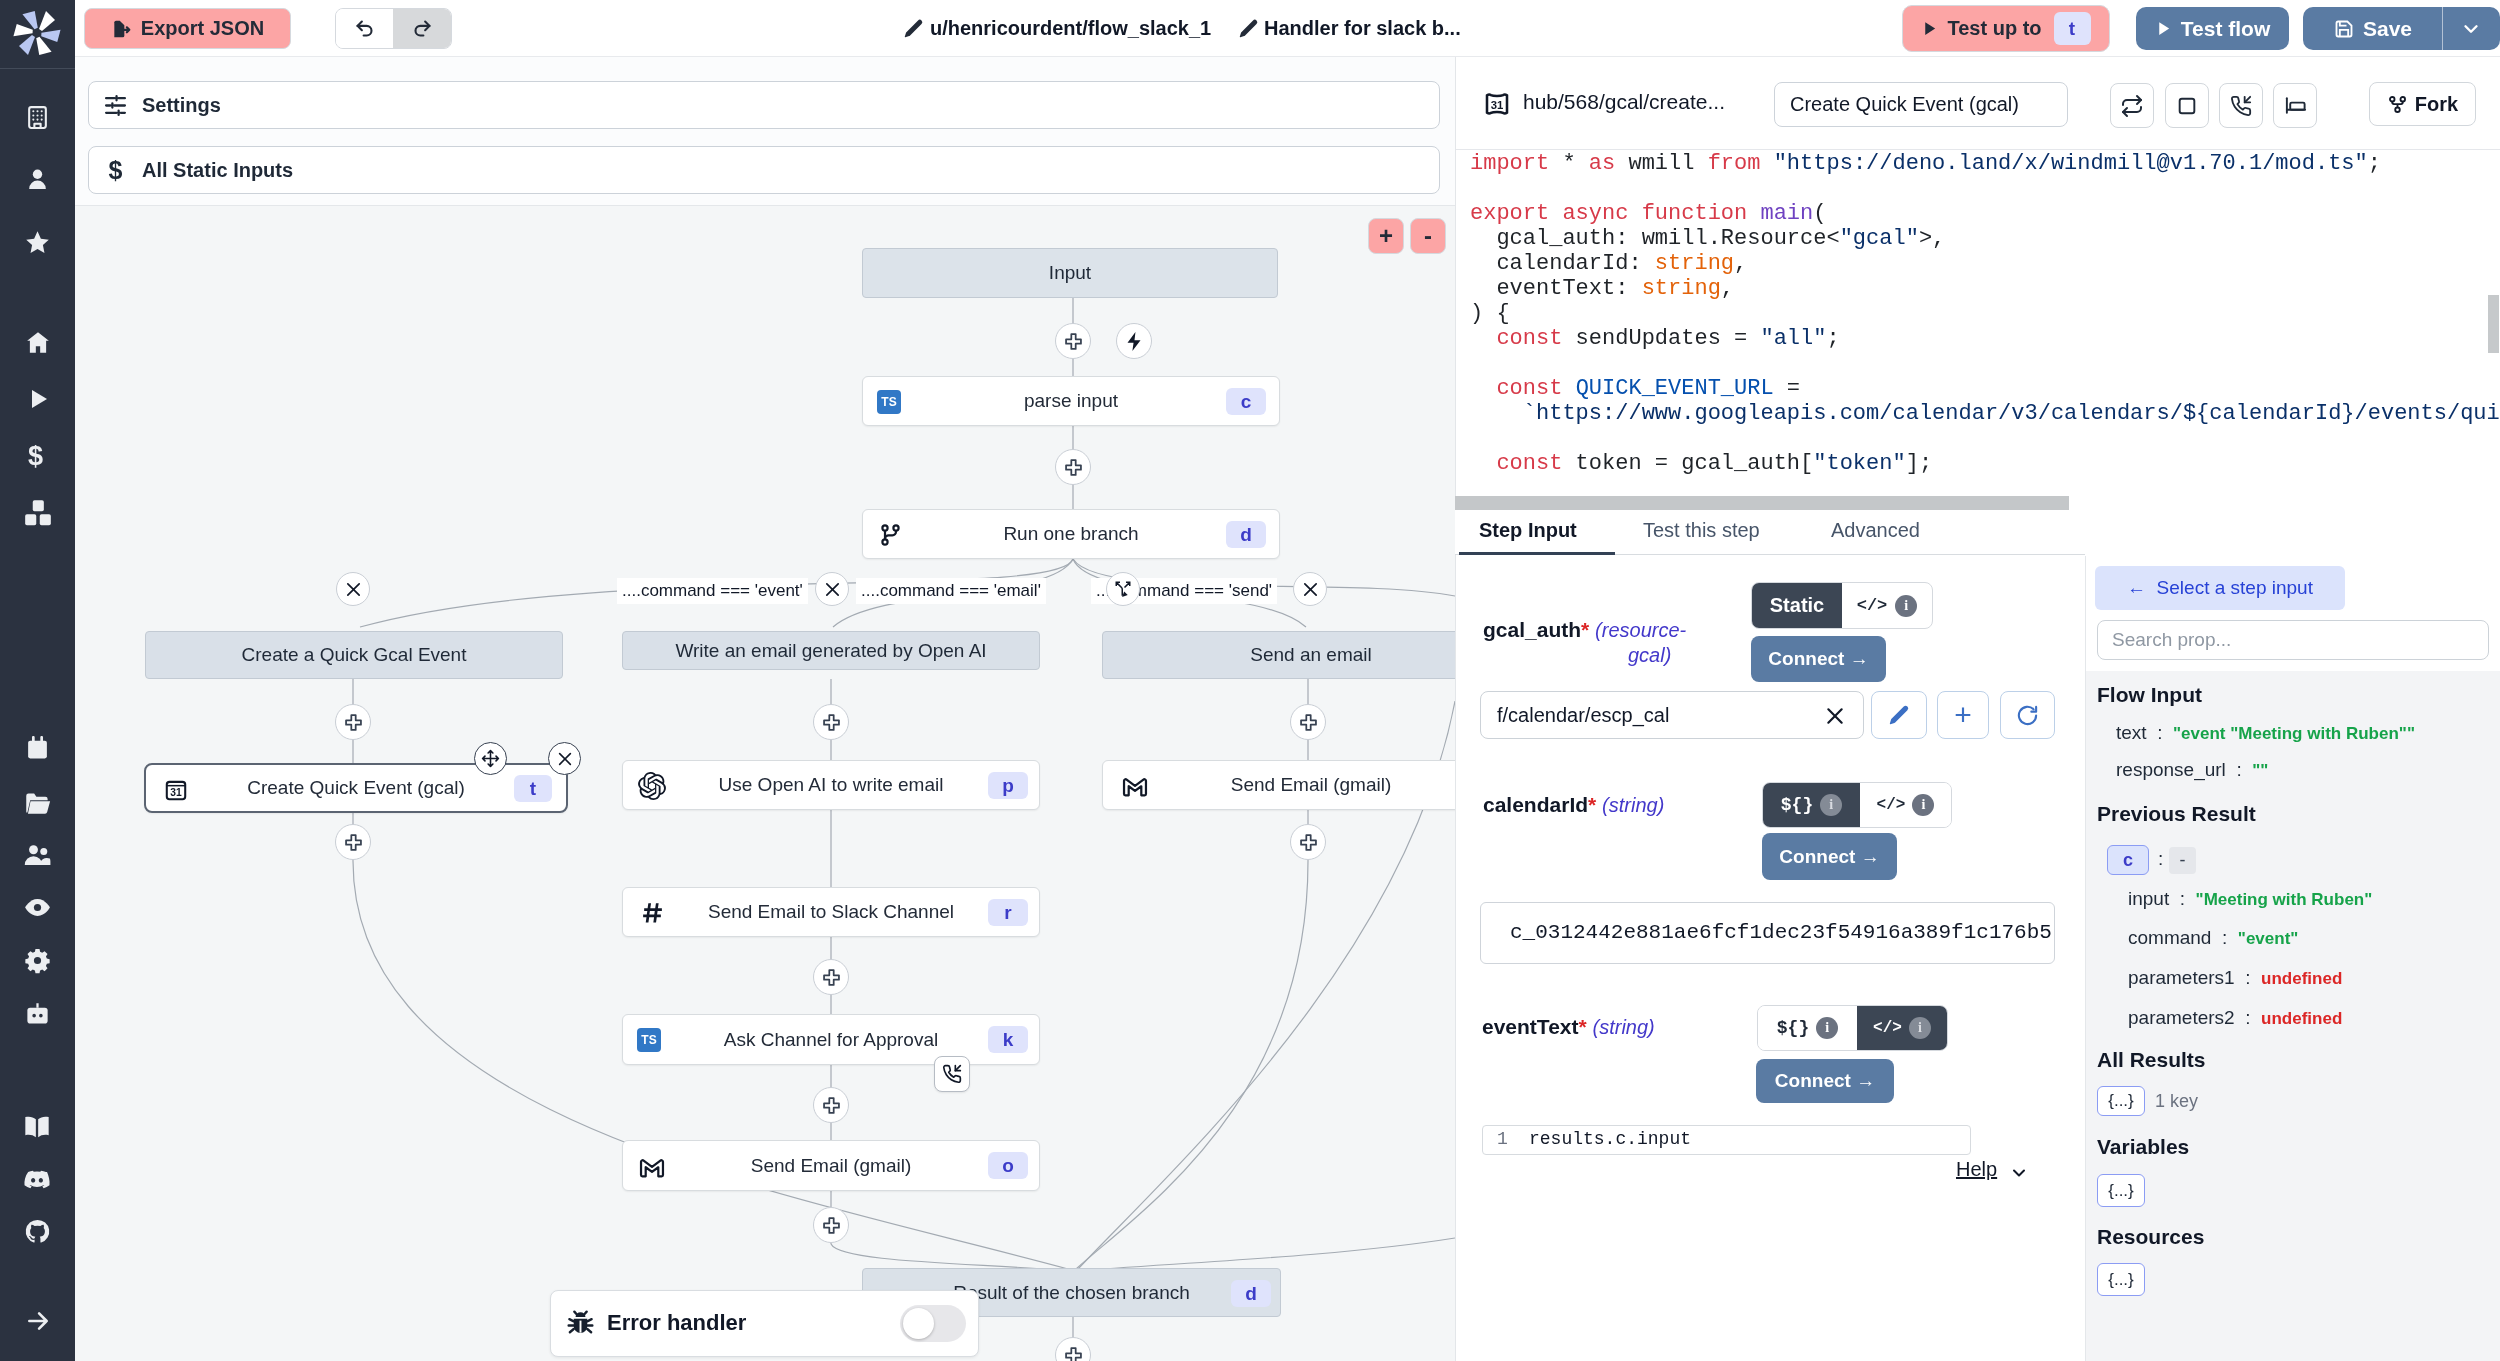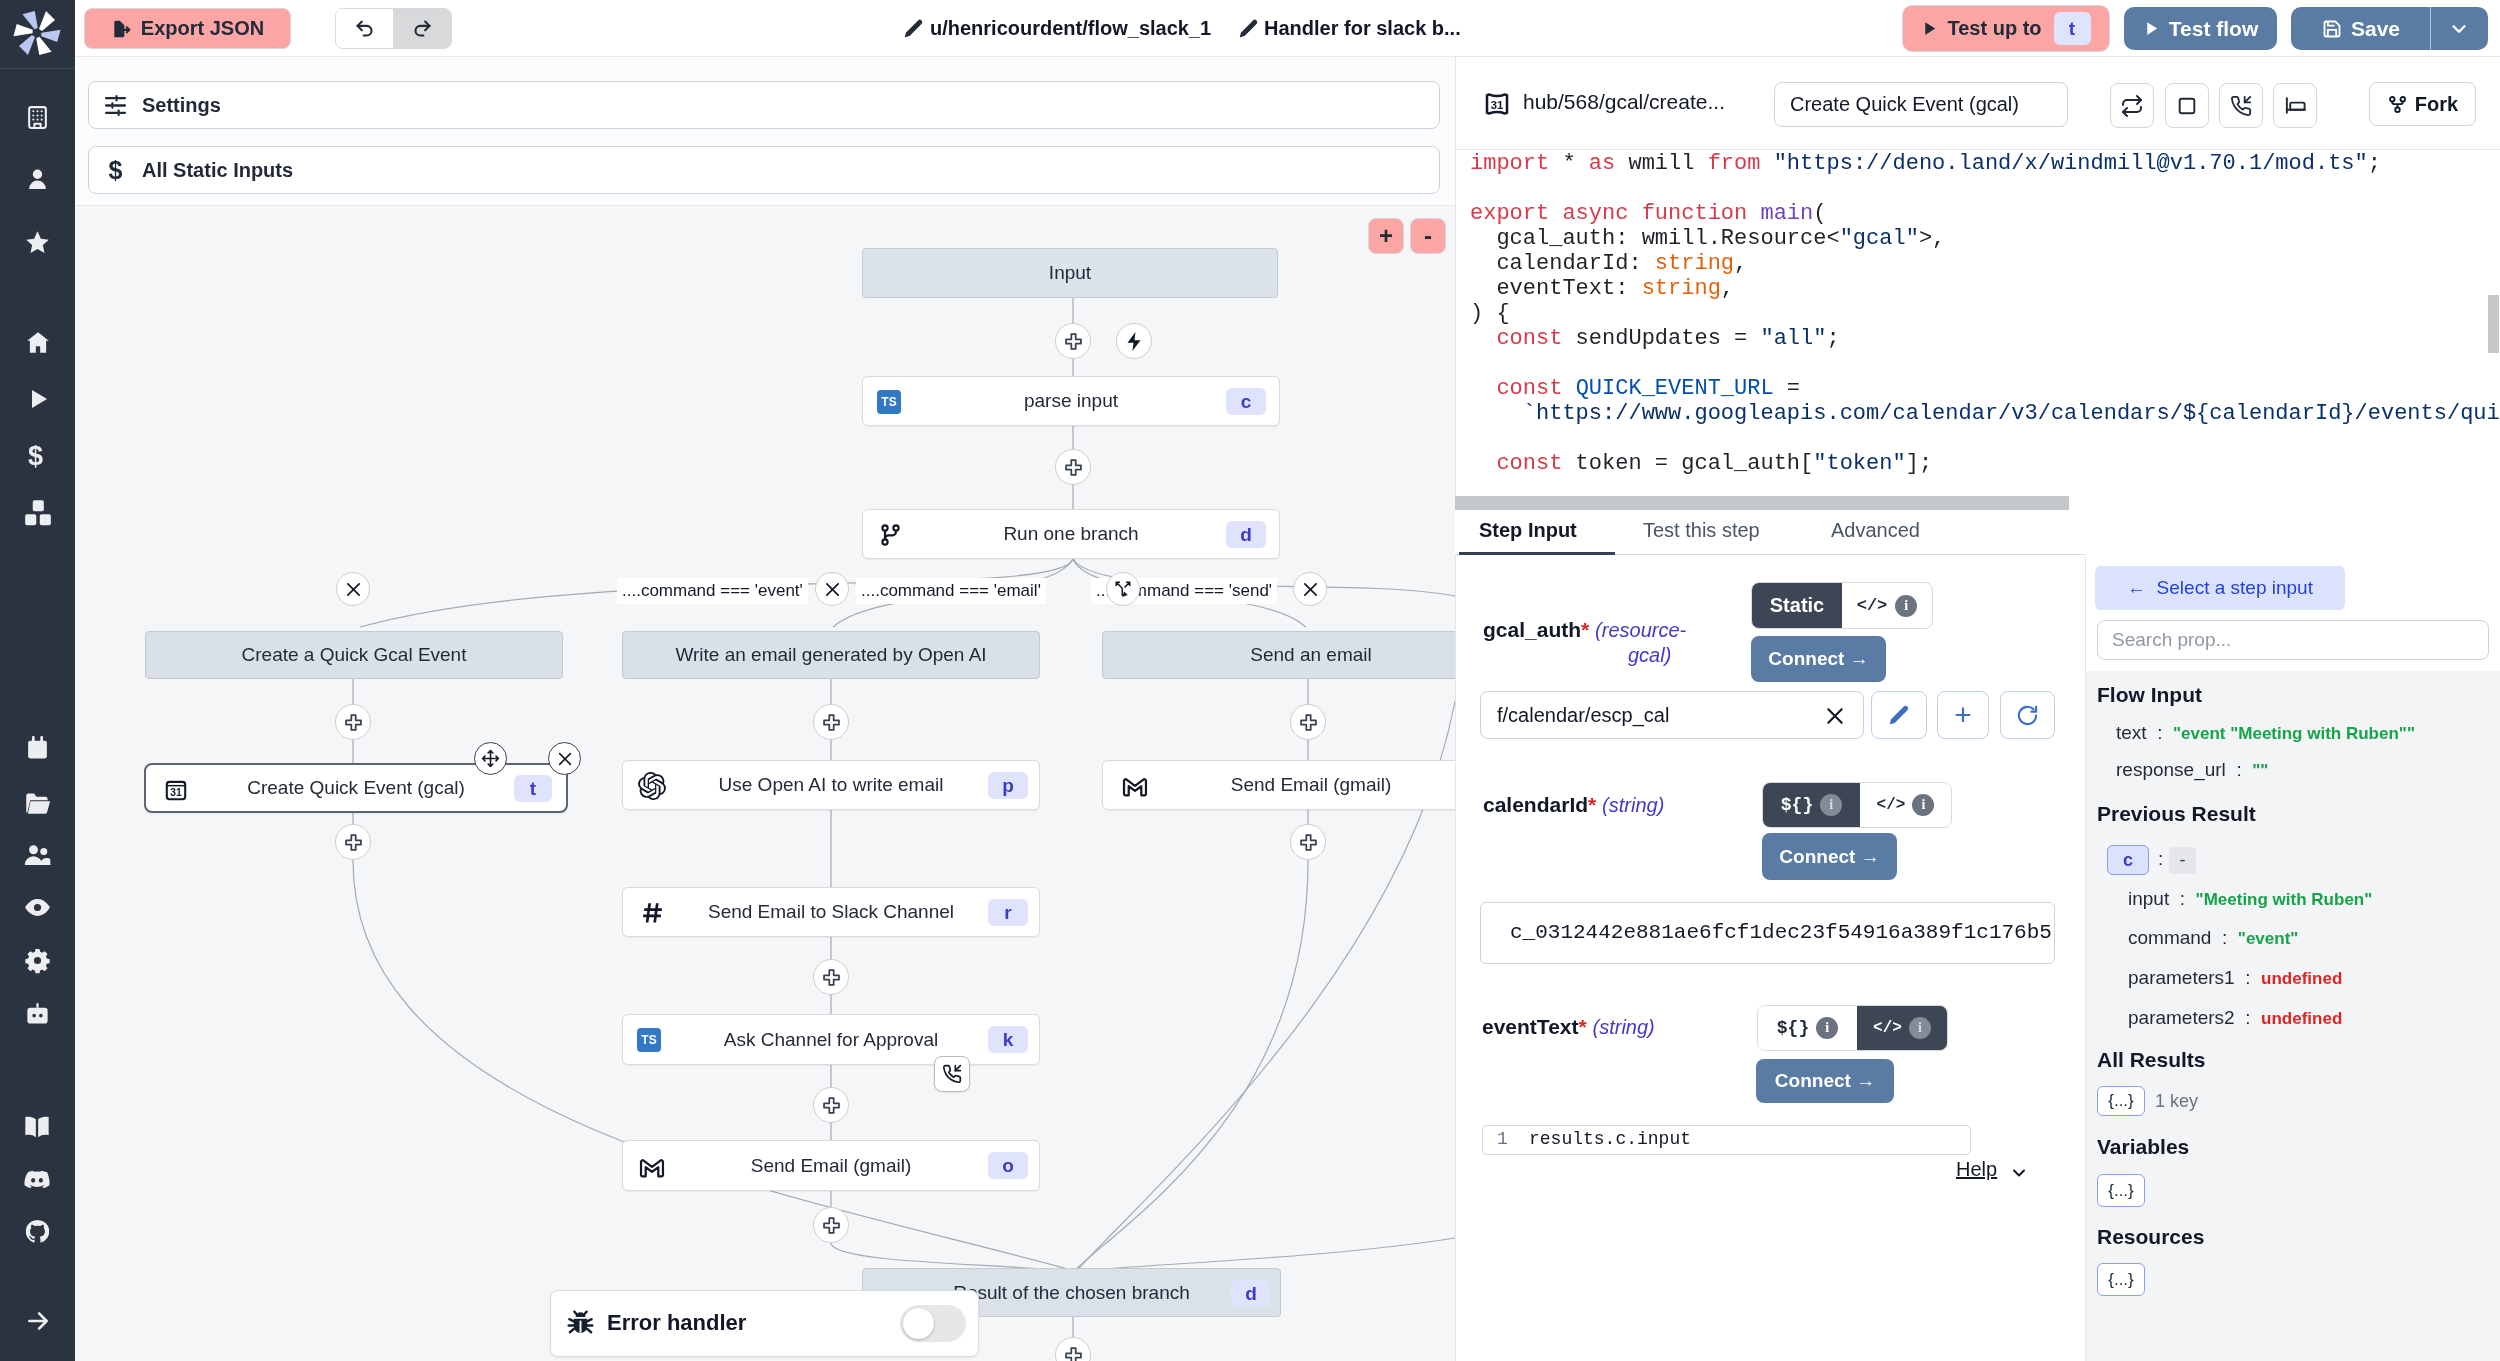--- a/index.html
+++ b/index.html
@@ -9,21 +9,21 @@
   .abs { position:absolute; }
   .mono { font-family:"Liberation Mono", monospace; }
   .nowrap { white-space:pre; }
   
   #sidebar { left:0; top:0; width:75px; height:1361px; background:#2b3240; }
   
   #topbar { left:75px; top:0; width:2425px; height:57px; background:#fff; border-bottom:1px solid #e8eaed; }
   .btn { position:absolute; border:1px solid #d5d9de; border-radius:8px; background:#fca5a5;
          display:flex; align-items:center; justify-content:center; color:#232b38; font-weight:bold; }
   .bluebtn { position:absolute; border-radius:10px; background:#5a7ba3; color:#fff; font-weight:bold;
-         display:flex; align-items:center; justify-content:center; }
+         display:flex; align-items:center; justify-content:center;margin-left:12px; }
   
   #flowtop { left:75px; top:57px; width:1380px; height:148px; background:#fbfcfd; }
   #canvas { left:75px; top:205px; width:1380px; height:1156px; background:#f4f6f7; border-top:1px solid #e4e7ea; overflow:hidden; }
   .panelbox { position:absolute; left:13px; width:1352px; height:48px; background:#fff; border:1px solid #ccd2d9;
         border-radius:8px; display:flex; align-items:center; color:#1f2937; font-weight:bold; font-size:20px; }
   .node { position:absolute; background:#fff; border:1px solid #d8dcdf; border-radius:6px;
         box-shadow:0 1px 2px rgba(0,0,0,.06); display:flex; align-items:center; font-size:19px; color:#232b38; }
   .hnode { position:absolute; background:#dce3ea; border:1px solid #c2cad3; border-radius:4px;
         display:flex; align-items:center; justify-content:center; font-size:19px; color:#1f2937; }
   .badge { position:absolute; background:#dfe3fc; color:#3c3cc8; font-weight:bold; font-size:19px;
@@ -286,21 +286,21 @@
           <path d="M14 17l-1.5 4 4-1.5z" fill="#111827"></path>
         </svg>
       </div>
     <div class="circ" style="left:1218px; top:366px; width:34px; height:34px;">
       <svg width="17" height="17" viewBox="0 0 24 24" fill="none" stroke="#111827" stroke-width="2.4" stroke-linecap="round">
           <path d="M4 4 20 20M20 4 4 20"></path>
         </svg>
       </div>
 
     <div class="hnode" style="left:70px; top:425px; width:418px; height:48px; background:#d9e0e8;">Create a Quick Gcal Event</div>
-    <div class="hnode" style="left:547px; top:425px; width:418px; height:48px; background:#d9e0e8;">Write an email generated by Open AI</div>
+    <div class="hnode" style="left:547px; top:425px; width:418px; height:39px; background:#d9e0e8;">Write an email generated by Open AI</div>
     <div class="hnode" style="left:1027px; top:425px; width:418px; height:48px; background:#d9e0e8;">Send an email</div>
     <div class="circ" style="left:260px; top:498px; width:36px; height:36px;">
       <svg width="21" height="21" viewBox="0 0 24 24" fill="none" stroke="#374151" stroke-width="2" stroke-linejoin="round">
           <path d="M9.5 3.5h5v6h6v5h-6v6h-5v-6h-6v-5h6z"></path>
         </svg>
       </div>
     <div class="circ" style="left:738px; top:498px; width:36px; height:36px;">
       <svg width="21" height="21" viewBox="0 0 24 24" fill="none" stroke="#374151" stroke-width="2" stroke-linejoin="round">
           <path d="M9.5 3.5h5v6h6v5h-6v6h-5v-6h-6v-5h6z"></path>
         </svg>

